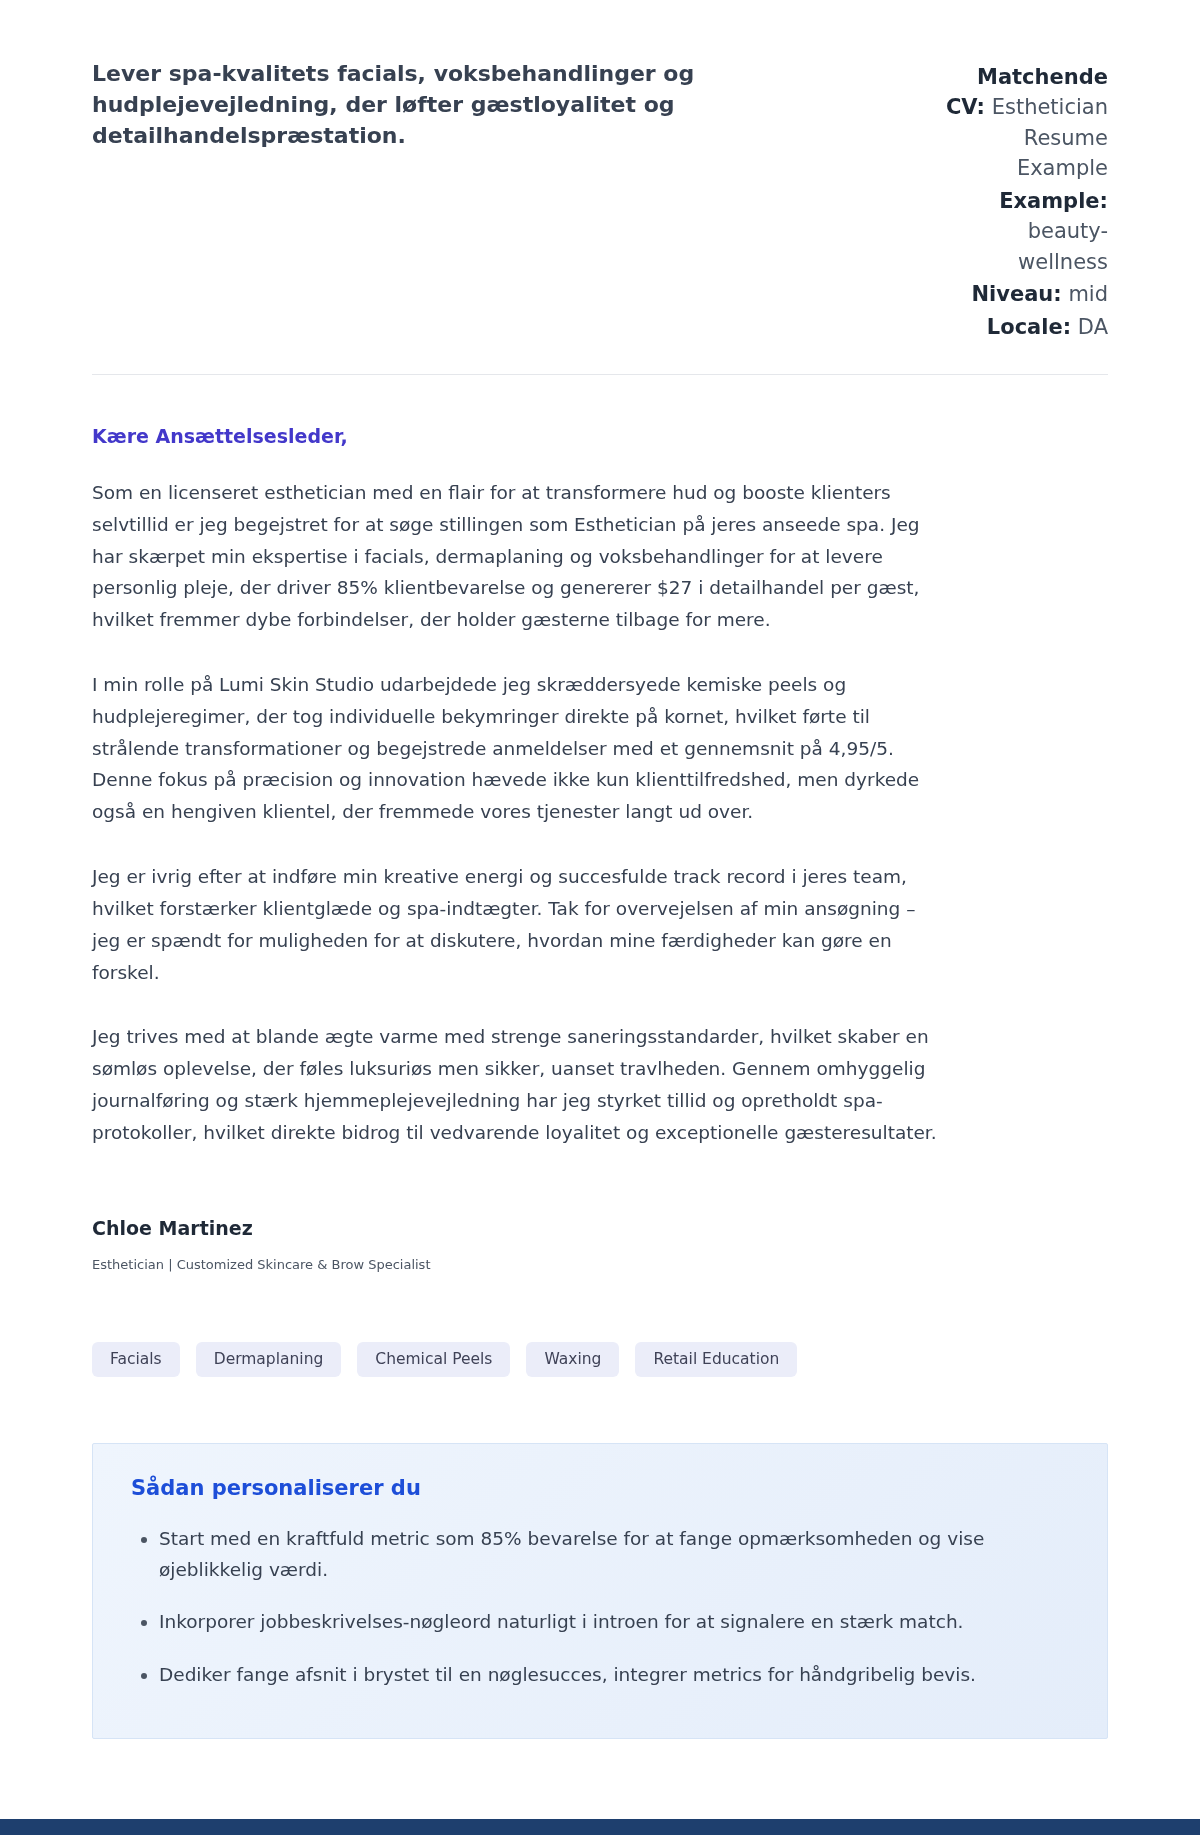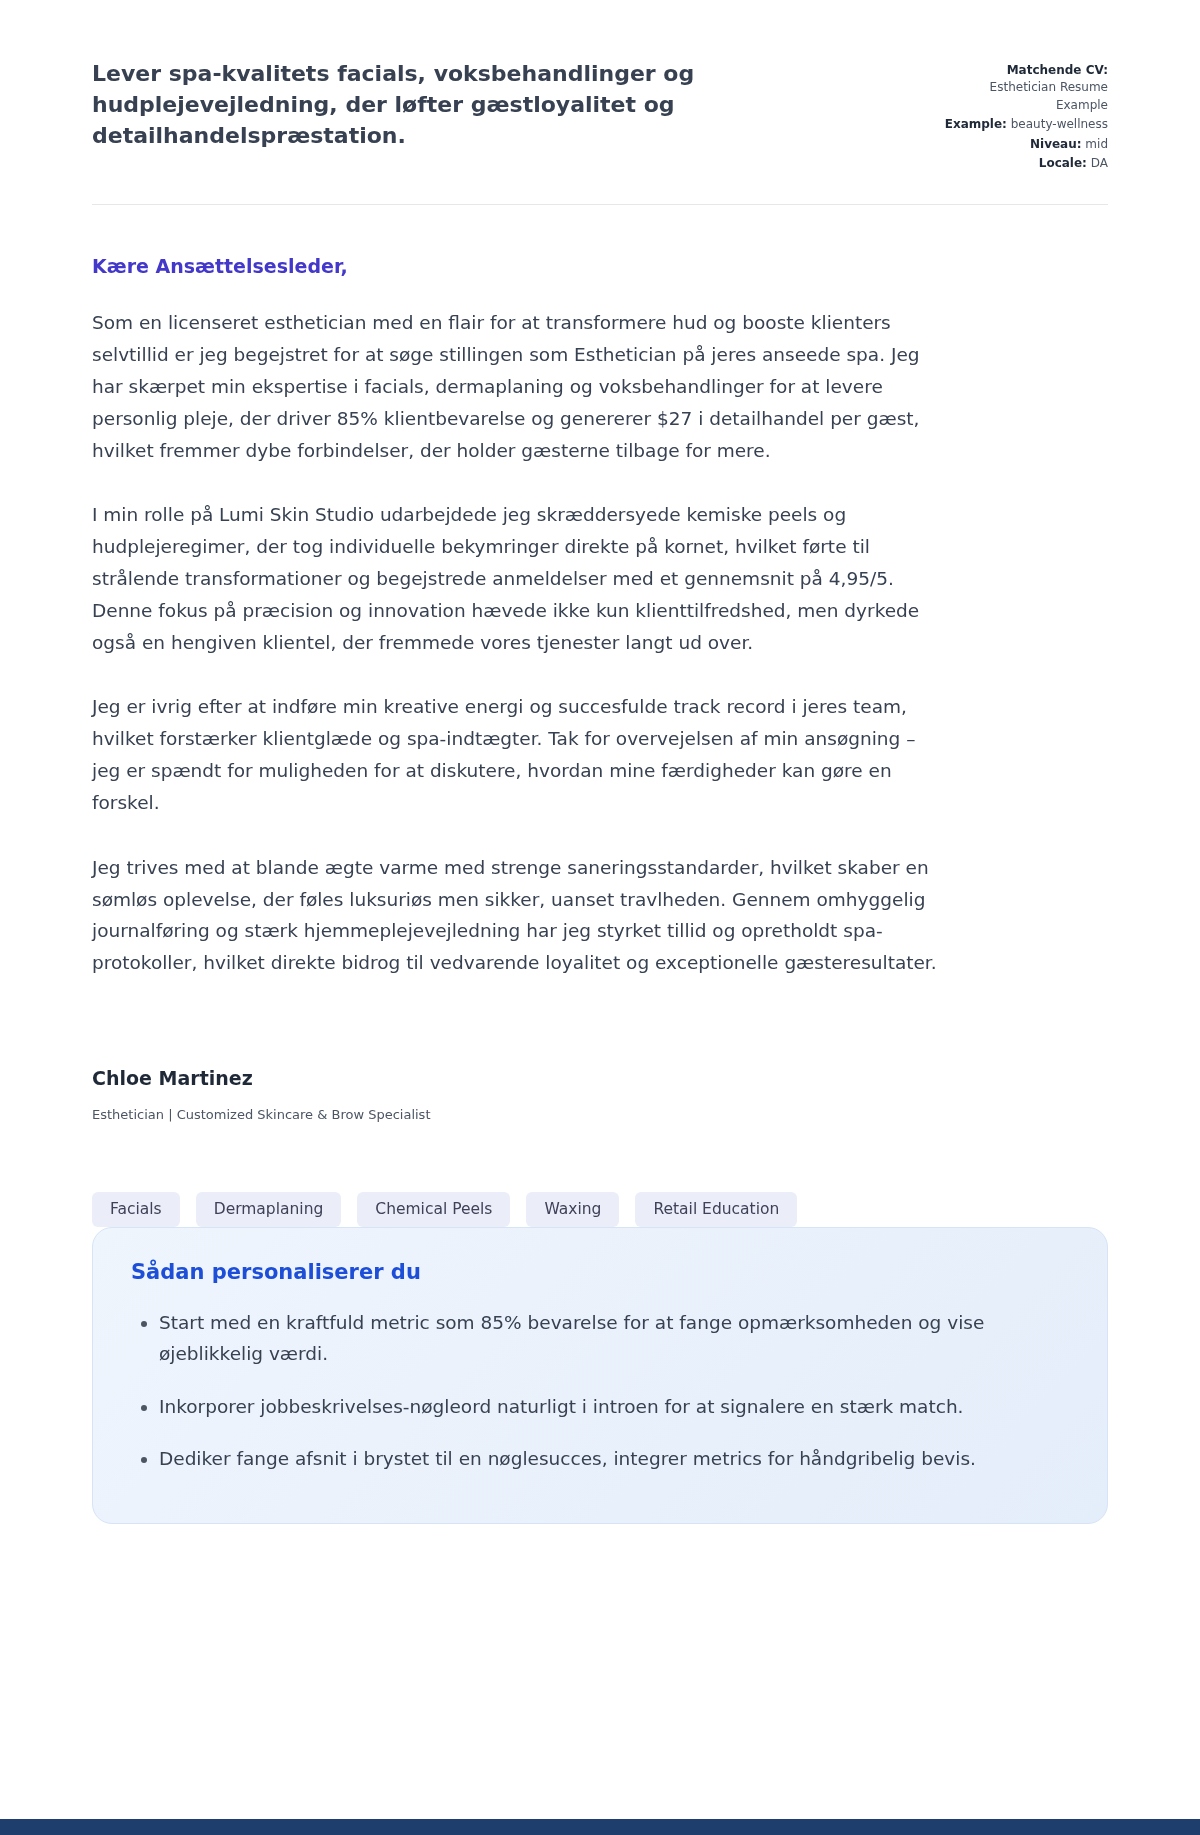--- a/index.html
+++ b/index.html
@@ -27,41 +27,41 @@
   .header{display:flex;justify-content:space-between;align-items:flex-start;gap:40px;}
   .header-left{max-width:660px;}
   .title{
     margin:0 0 16px 0;font-size:34px;line-height:1.15;font-weight:bold;
     color:var(--accent);letter-spacing:-0.5px;
   }
   .subtitle{
     font-size:22px;font-weight:bold;color:var(--body_text);line-height:1.42;margin:0;
   }
   .meta{
-    width:170px;flex:0 0 auto;text-align:right;font-size:12px;line-height:1.45;
+    width:170px;flex:0 0 auto;text-align:right;font-size:21px;line-height:1.45;
     color:var(--muted_text);padding-top:4px;
   }
   .meta-row{margin-bottom:2px;}
   .meta-label{font-weight:bold;color:var(--heading_text);}
   .divider{border:none;border-top:1px solid var(--divider);margin:30px 0 0 0;}
   .letter{margin-top:50px;max-width:848px;}
   .greeting{
     color:var(--accent);font-weight:bold;font-size:19px;margin:0 0 30px 0;
   }
   .para{font-size:18.5px;line-height:1.72;margin:0 0 33px 0;color:var(--body_text);}
-  .signature{margin-top:88px;}
+  .signature{margin-top:68px;}
   .signature-name{font-size:19px;font-weight:bold;color:var(--heading_text);margin:0 0 18px 0;}
   .signature-title{font-size:13px;color:var(--muted_text);margin:0;}
   .tags{margin-top:70px;display:flex;flex-wrap:wrap;gap:16px;}
   .tag{
     background:var(--tag_bg);color:var(--tag_text);font-size:15.5px;
     padding:10px 18px;border-radius:6px;line-height:1;white-space:nowrap;
   }
   .tips{
-    border-radius:20px;padding:32px 38px 26px 38px;
+    margin-top:66px;border-radius:2px;padding:32px 38px 26px 38px;
     background:linear-gradient(135deg,var(--tip_bg_start) 0%,var(--tip_bg_end) 100%);
     border:1px solid var(--tip_border);
   }
   .tips-title{
     color:var(--tip_title);font-weight:bold;font-size:21px;margin:0 0 24px 0;
   }
   .tips-list{margin:0;padding-left:28px;}
   .tips-list li{
     font-size:18.5px;line-height:1.65;margin-bottom:22px;color:var(--body_text);
   }

